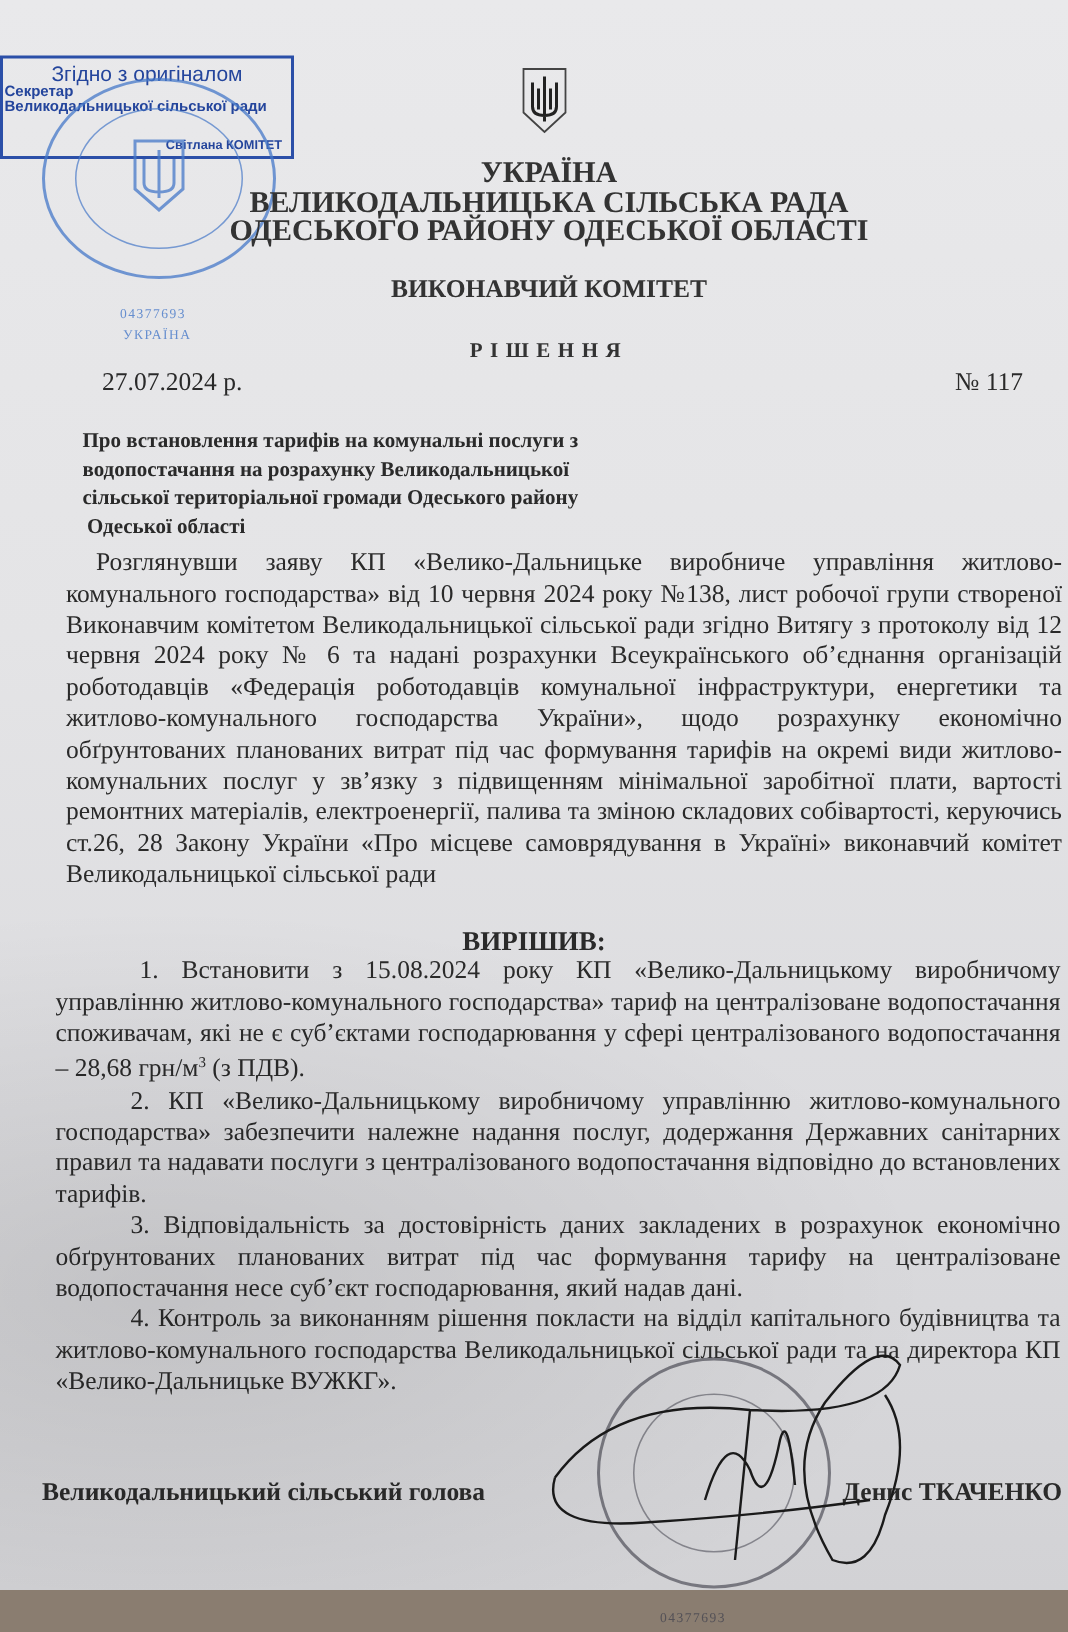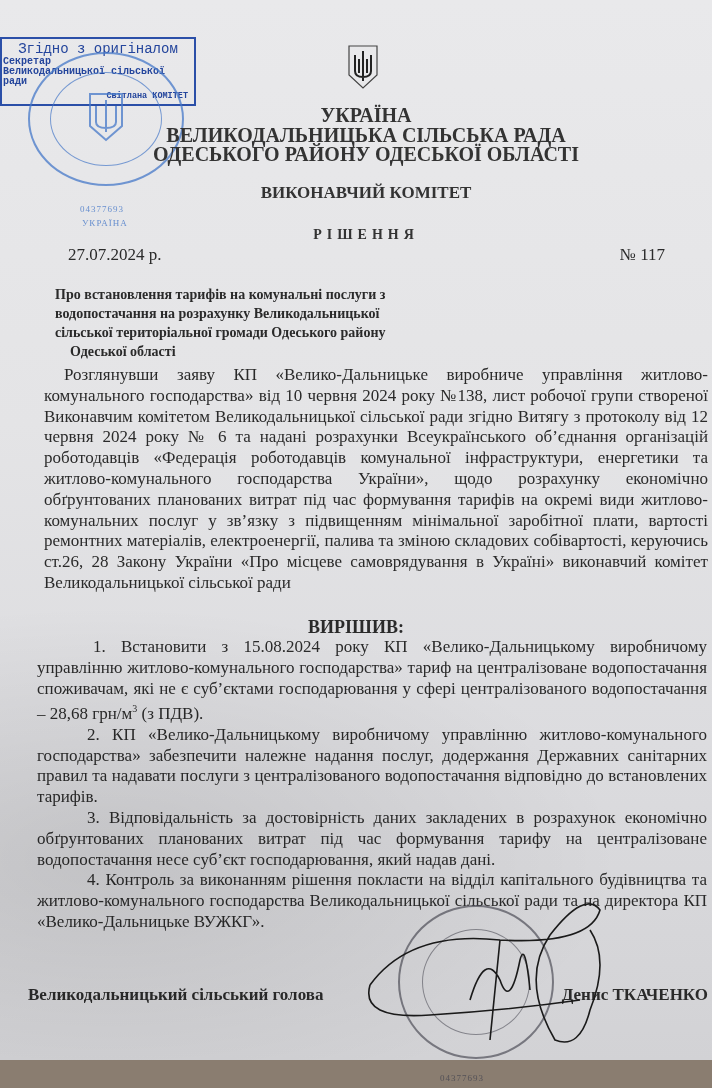--- a/index.html
+++ b/index.html
@@ -15,21 +15,21 @@
     background:linear-gradient(180deg,#e9e9eb 0%,#e4e4e6 40%,#dcdcdf 70%,#d2d2d5 100%);
   }
   .shadow {
     position:absolute; left:0; top:560px; width:712px; height:500px;
     background:radial-gradient(ellipse at 15% 60%, rgba(0,0,0,0.10), rgba(0,0,0,0) 60%);
     pointer-events:none;
   }
   .stamp-box {
     position:absolute; left:0; top:37px; width:192px; height:65px;
     border:2px solid #2b4fa8; color:#24459c;
-    font-family:Liberation Mono, monospace;
+    font-family:Liberation Sans, sans-serif;
   }
   .stamp-box .t1 { font-size:14px; text-align:center; margin-top:2px; }
   .stamp-box .t2 { font-size:10px; font-weight:bold; margin-left:1px; line-height:10px;}
   .stamp-box .t3 { font-size:8.5px; font-weight:bold; position:absolute; right:6px; bottom:3px; }
   .seal {
     position:absolute; border-radius:50%;
     border:2px solid rgba(70,120,200,0.75);
   }
   .seal .inner { position:absolute; border-radius:50%; border:1.5px solid rgba(70,120,200,0.7); }
   .seal-top { left:28px; top:52px; width:152px; height:130px; }
@@ -40,21 +40,21 @@
   .trident {
     position:absolute; left:348px; top:45px; width:30px; height:44px;
   }
   .hdr { position:absolute; left:0; width:712px; text-align:center; font-weight:bold; color:#333; }
   .h-ukraine { top:104px; font-size:20px; left:10px; }
   .h-rada { top:124px; font-size:20px; left:10px; }
   .h-oblast { top:143px; font-size:20px; left:10px; }
   .h-vykom { top:183px; font-size:17px; left:10px; }
   .h-rish { top:227px; font-size:14px; letter-spacing:5px; left:10px; }
   .date { position:absolute; left:68px; top:245px; font-size:17px; }
-  .num { position:absolute; right:47px; top:245px; font-size:17px; }
+  .num { position:absolute; right:30px; top:245px; font-size:17px; }
   .subject {
     position:absolute; left:55px; top:285px; width:440px;
     font-weight:bold; font-size:14px; line-height:19px;
   }
   .body {
     position:absolute; left:44px; width:664px; font-size:17px; line-height:20.8px;
     text-align:justify;
   }
   .p-intro { top:365px; }
   .p-intro .first { text-indent:20px; }
@@ -100,21 +100,21 @@
   <div class="hdr h-vykom">ВИКОНАВЧИЙ КОМІТЕТ</div>
   <div class="hdr h-rish">РІШЕННЯ</div>
 
   <div class="date">27.07.2024 р.</div>
   <div class="num">№ 117</div>
 
   <div class="subject">
     <div>Про встановлення тарифів на комунальні послуги з</div>
     <div>водопостачання на розрахунку Великодальницької</div>
     <div>сільської територіальної громади Одеського району</div>
-    <div style="margin-left:15px">Одеської області</div>
+    <div style="margin-left:3px">Одеської області</div>
   </div>
 
   <div class="body p-intro">
     <div class="first">Розглянувши заяву КП «Велико-Дальницьке виробниче управління житлово-комунального господарства» від 10 червня 2024 року №138, лист робочої групи створеної Виконавчим комітетом Великодальницької сільської ради згідно Витягу з протоколу від 12 червня 2024 року № 6 та надані розрахунки Всеукраїнського об’єднання організацій роботодавців «Федерація роботодавців комунальної інфраструктури, енергетики та житлово-комунального господарства України», щодо розрахунку економічно обґрунтованих планованих витрат під час формування тарифів на окремі види житлово-комунальних послуг у зв’язку з підвищенням мінімальної заробітної плати, вартості ремонтних матеріалів, електроенергії, палива та зміною складових собівартості, керуючись ст.26, 28 Закону України «Про місцеве самоврядування в Україні» виконавчий комітет Великодальницької сільської ради</div>
   </div>
 
   <div class="resolved">ВИРІШИВ:</div>
 
   <div class="body items">
     <p class="item"><span>1. Встановити з 15.08.2024 року КП «Велико-Дальницькому виробничому управлінню житлово-комунального господарства» тариф на централізоване водопостачання споживачам, які не є суб’єктами господарювання у сфері централізованого водопостачання – 28,68 грн/м</span><sup>3</sup><span> (з ПДВ).</span></p>

